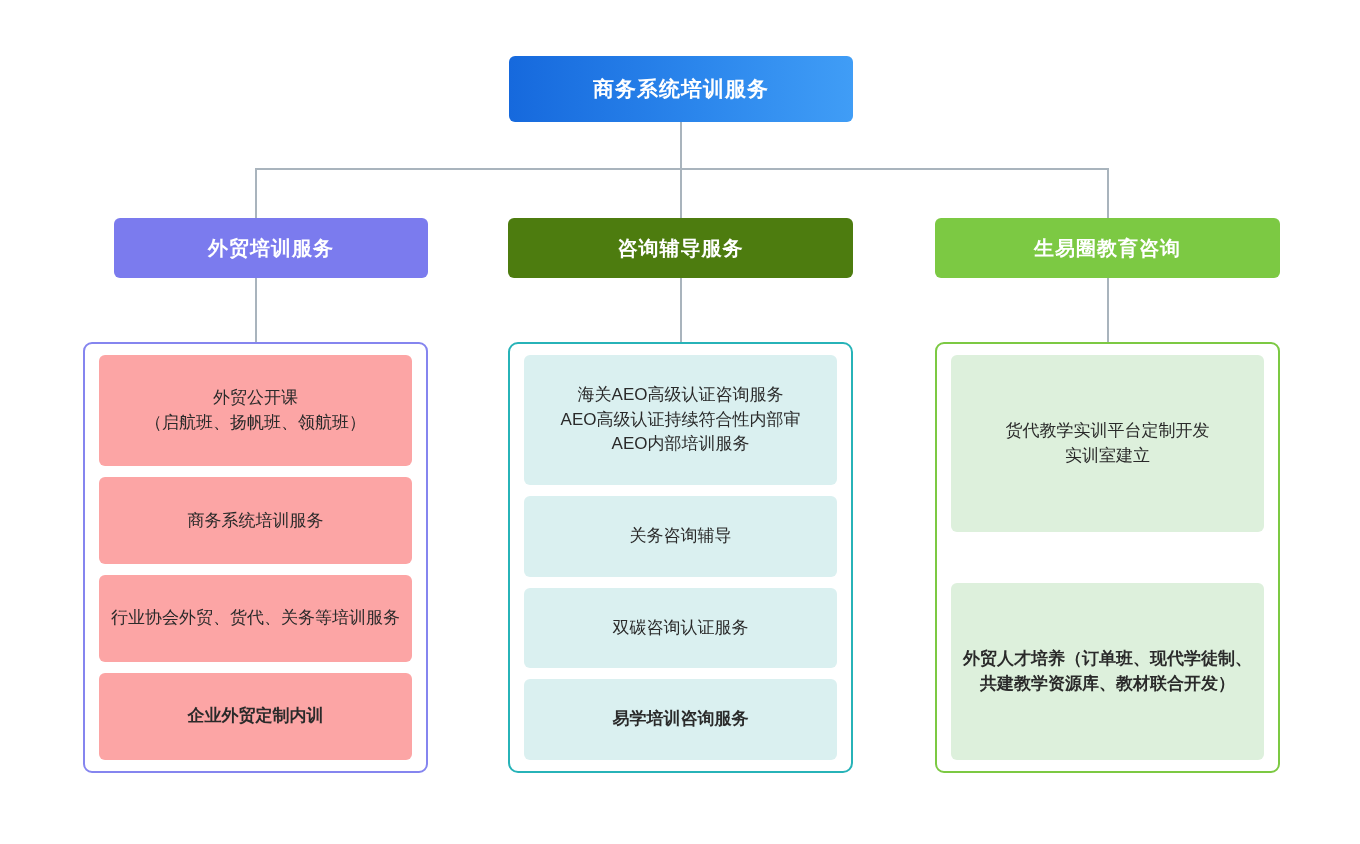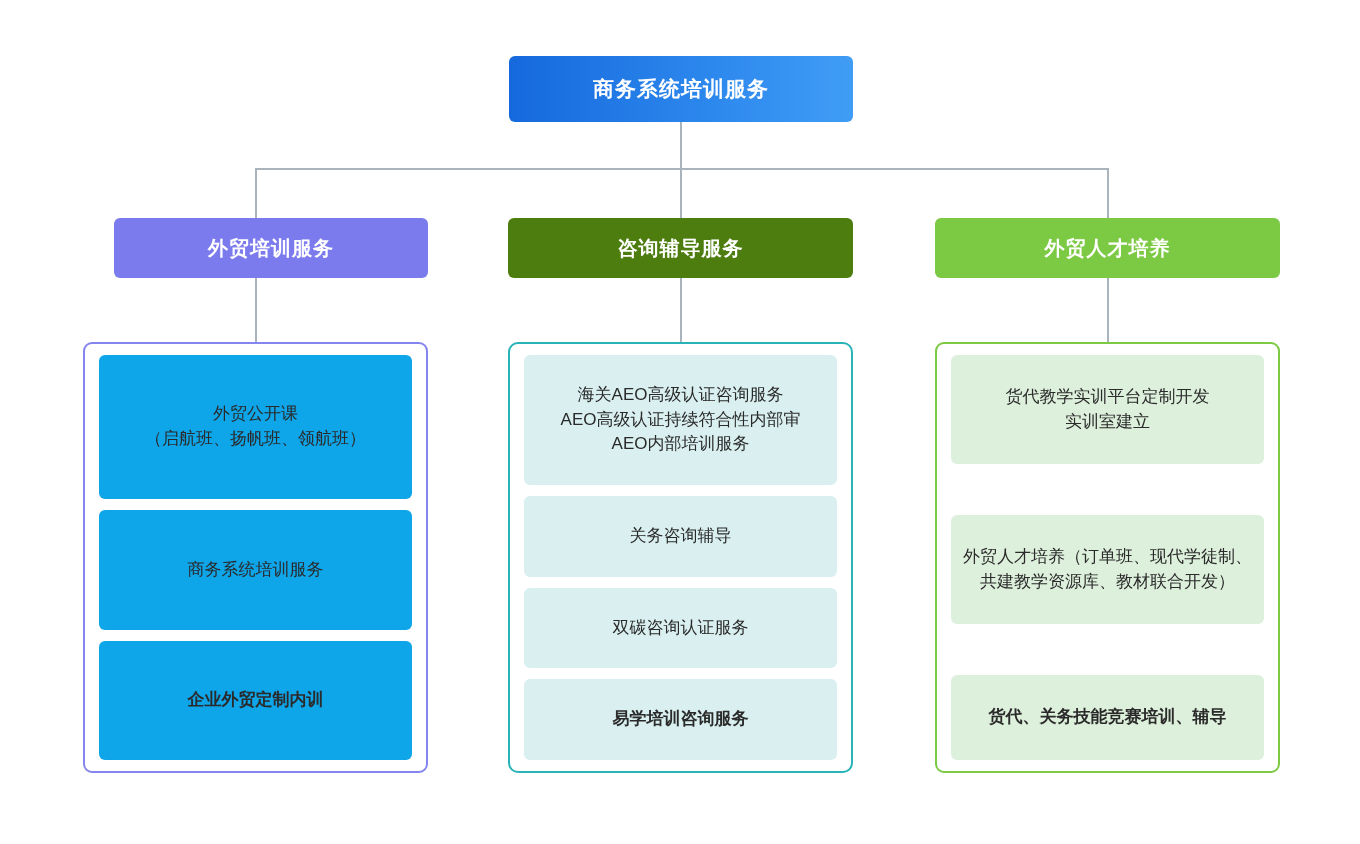--- a/index.html
+++ b/index.html
@@ -116,21 +116,21 @@
   .item-label {
     font-size: 17px;
     line-height: 1.45;
     color: #2a2a2a;
     white-space: pre-line;
   }
 
   
   .theme-training .col-header { background: #7b7bee; margin-left: 31px; }
   .theme-training .col-body   { border-color: #8585ef; }
-  .theme-training .item-card  { background: #0ea5e9; }
+  .theme-training .item-card  { background: #fca5a5; }
 
   
   .theme-consulting .col-header { background: #4d7c0f; }
   .theme-consulting .col-body   { border-color: #27b3b8; border-radius: 10px; }
   .theme-consulting .item-card  { background: #daf0f0; }
 
   
   .theme-cooperation .col-header { background: #7cc943; }
   .theme-cooperation .col-body   { border-color: #7cc943; gap: 40px; }
   .theme-cooperation .item-card  { background: #ddf0dc; }
@@ -159,20 +159,23 @@
     </div>
     <div class="col-body">
       <div class="item-card">
         <span class="item-label">外贸公开课
 （启航班、扬帆班、领航班）</span>
       </div>
       <div class="item-card">
         <span class="item-label">商务系统培训服务</span>
       </div>
       <div class="item-card">
+        <span class="item-label">行业协会外贸、货代、关务等培训服务</span>
+      </div>
+      <div class="item-card">
         <span class="item-label">企业外贸定制内训</span>
       </div>
     </div>
   </div>
 
   <div class="column col-2 theme-consulting">
     <div class="col-header">
       <span class="col-header-label">咨询辅导服务</span>
     </div>
     <div class="col-body">
@@ -188,29 +191,26 @@
         <span class="item-label">双碳咨询认证服务</span>
       </div>
       <div class="item-card">
         <span class="item-label">易学培训咨询服务</span>
       </div>
     </div>
   </div>
 
   <div class="column col-3 theme-cooperation">
     <div class="col-header">
-      <span class="col-header-label">外贸人才培养</span>
+      <span class="col-header-label">生易圈教育咨询</span>
     </div>
     <div class="col-body">
       <div class="item-card">
         <span class="item-label">货代教学实训平台定制开发
 实训室建立</span>
       </div>
       <div class="item-card">
         <span class="item-label">外贸人才培养（订单班、现代学徒制、共建教学资源库、教材联合开发）</span>
       </div>
-      <div class="item-card">
-        <span class="item-label">货代、关务技能竞赛培训、辅导</span>
-      </div>
     </div>
   </div>
 
 </div>
 
 </body></html>

